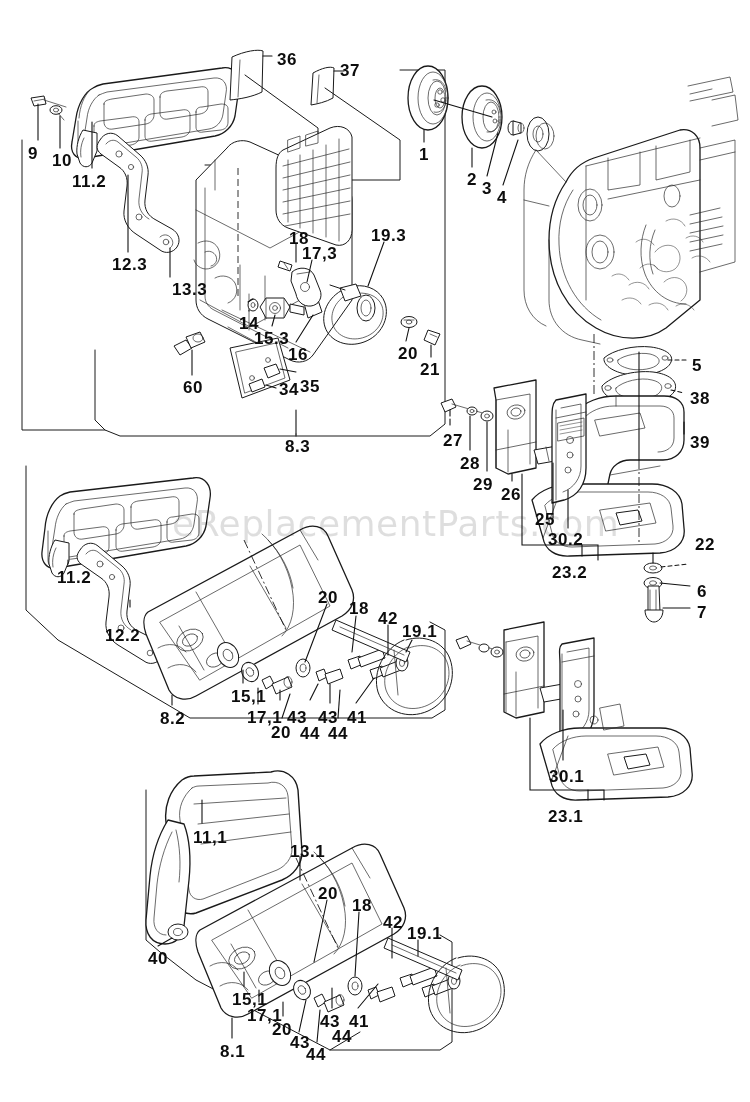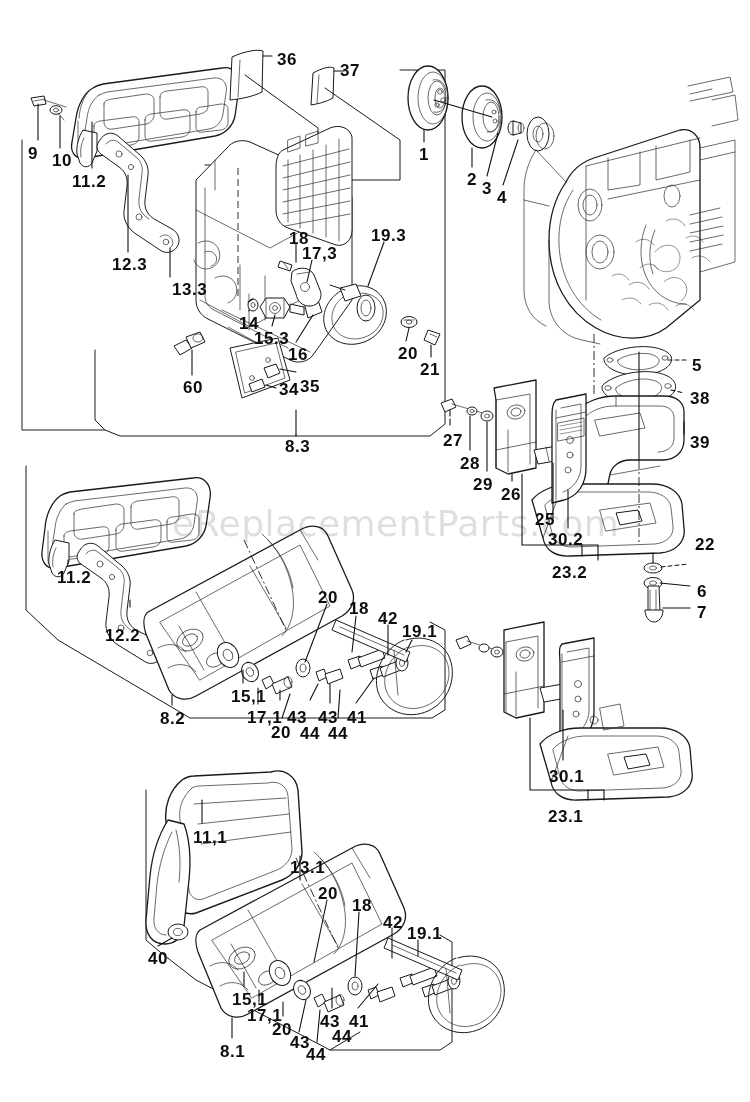--- a/index.html
+++ b/index.html
@@ -739,21 +739,21 @@
       <div class="callout" style="left: 300px; top: 725px;">44</div>
       <div class="callout" style="left: 318px; top: 709px;">43</div>
       <div class="callout" style="left: 328px; top: 725px;">44</div>
       <div class="callout" style="left: 347px; top: 709px;">41</div>
       <div class="callout" style="left: 349px; top: 600px;">18</div>
       <div class="callout" style="left: 378px; top: 610px;">42</div>
       <div class="callout" style="left: 402px; top: 623px;">19.1</div>
       <div class="callout" style="left: 549px; top: 768px;">30.1</div>
       <div class="callout" style="left: 548px; top: 808px;">23.1</div>
       <div class="callout" style="left: 193px; top: 829px;">11,1</div>
-      <div class="callout" style="left: 290px; top: 843px; margin-top: 16px;">13.1</div>
+      <div class="callout" style="left: 290px; top: 843px;">13.1</div>
       <div class="callout" style="left: 148px; top: 950px;">40</div>
       <div class="callout" style="left: 318px; top: 885px;">20</div>
       <div class="callout" style="left: 352px; top: 897px;">18</div>
       <div class="callout" style="left: 383px; top: 914px;">42</div>
       <div class="callout" style="left: 407px; top: 925px;">19.1</div>
       <div class="callout" style="left: 232px; top: 991px;">15,1</div>
       <div class="callout" style="left: 247px; top: 1007px;">17,1</div>
       <div class="callout" style="left: 272px; top: 1021px;">20</div>
       <div class="callout" style="left: 290px; top: 1034px;">43</div>
       <div class="callout" style="left: 306px; top: 1046px;">44</div>

